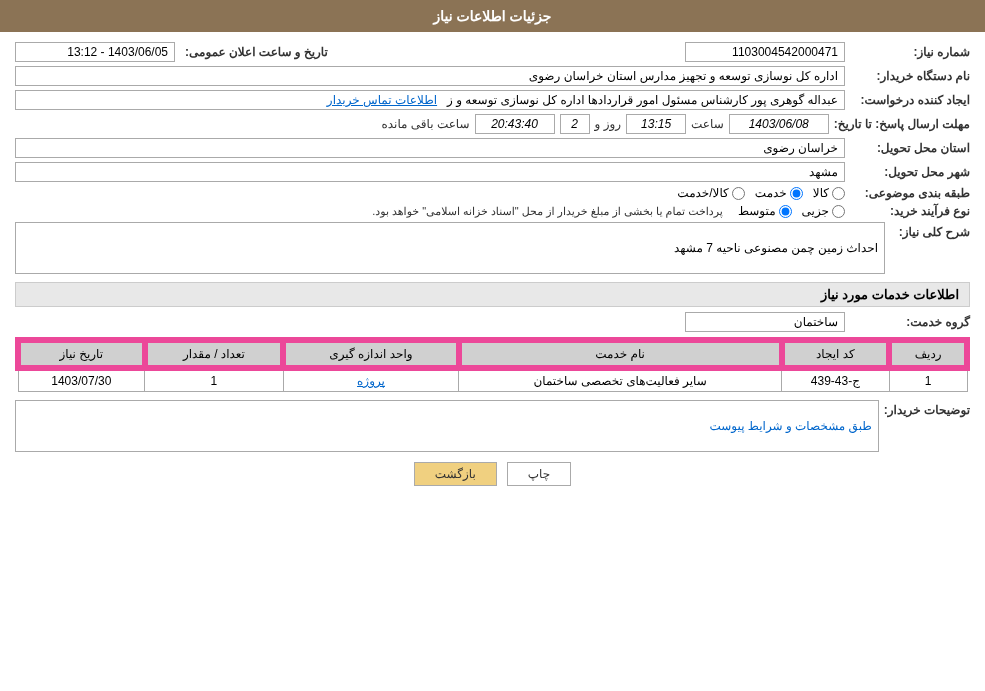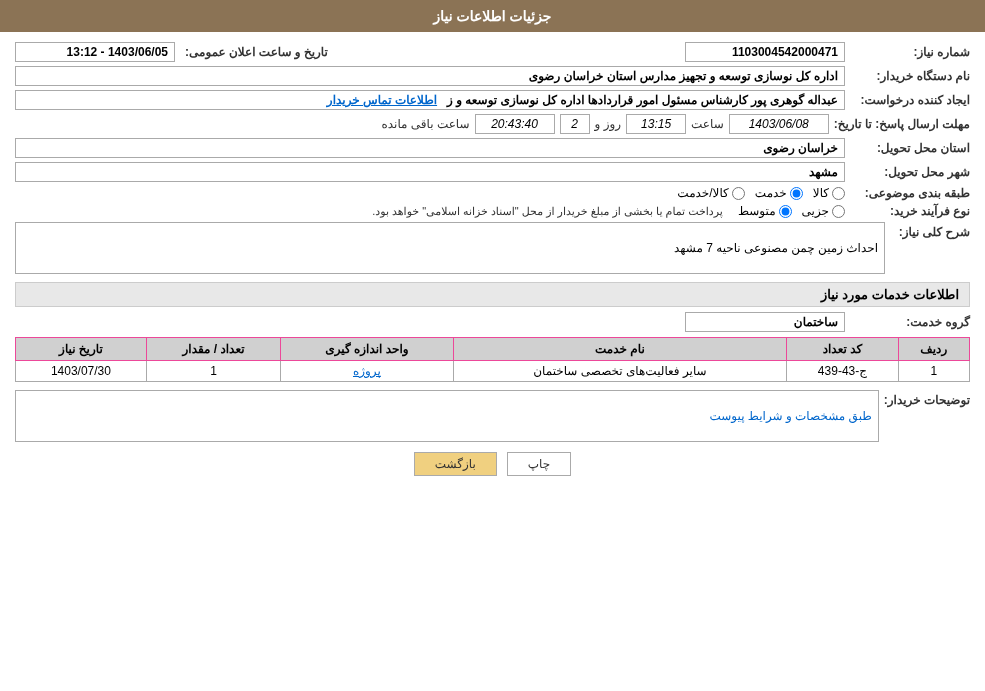--- a/index.html
+++ b/index.html
@@ -48,21 +48,20 @@
       min-width: 120px;
       text-align: right;
     }
     .value-box {
       border: 1px solid #aaa;
       background: #fff;
       padding: 2px 6px;
       min-height: 20px;
       flex: 1;
       text-align: right;
-      font-weight: bold;
     }
     .value-box.narrow {
       flex: none;
       min-width: 160px;
     }
     .link-text {
       color: #0066cc;
       text-decoration: underline;
       cursor: pointer;
     }
@@ -88,24 +87,24 @@
       align-items: center;
       gap: 3px;
     }
     .services-table {
       width: 100%;
       border-collapse: collapse;
       margin-top: 5px;
     }
     .services-table th {
       background: #d0d0d0;
-      border: 1px solid #ec4899;
+      border: 6px solid #ec4899;
       padding: 4px 6px;
       text-align: center;
-      font-weight: bold;
+      font-weight: normal;
     }
     .services-table td {
       border: 1px solid #aaa;
       padding: 3px 6px;
       text-align: center;
     }
     .services-table td.link-text {
       color: #0066cc;
     }
     .buttons-row {
@@ -246,21 +245,21 @@
 
     <div class="info-row">
       <span class="label">گروه خدمت:</span>
       <div class="value-box narrow">ساختمان</div>
     </div>
 
     <table class="services-table">
       <thead>
         <tr>
           <th>ردیف</th>
-          <th>کد تعداد</th>
+          <th>کد ایجاد</th>
           <th>نام خدمت</th>
           <th>واحد اندازه گیری</th>
           <th>تعداد / مقدار</th>
           <th>تاریخ نیاز</th>
         </tr>
       </thead>
       <tbody id="services-tbody">
       <tr>
       <td>1</td>
       <td>ج-43-439</td>

